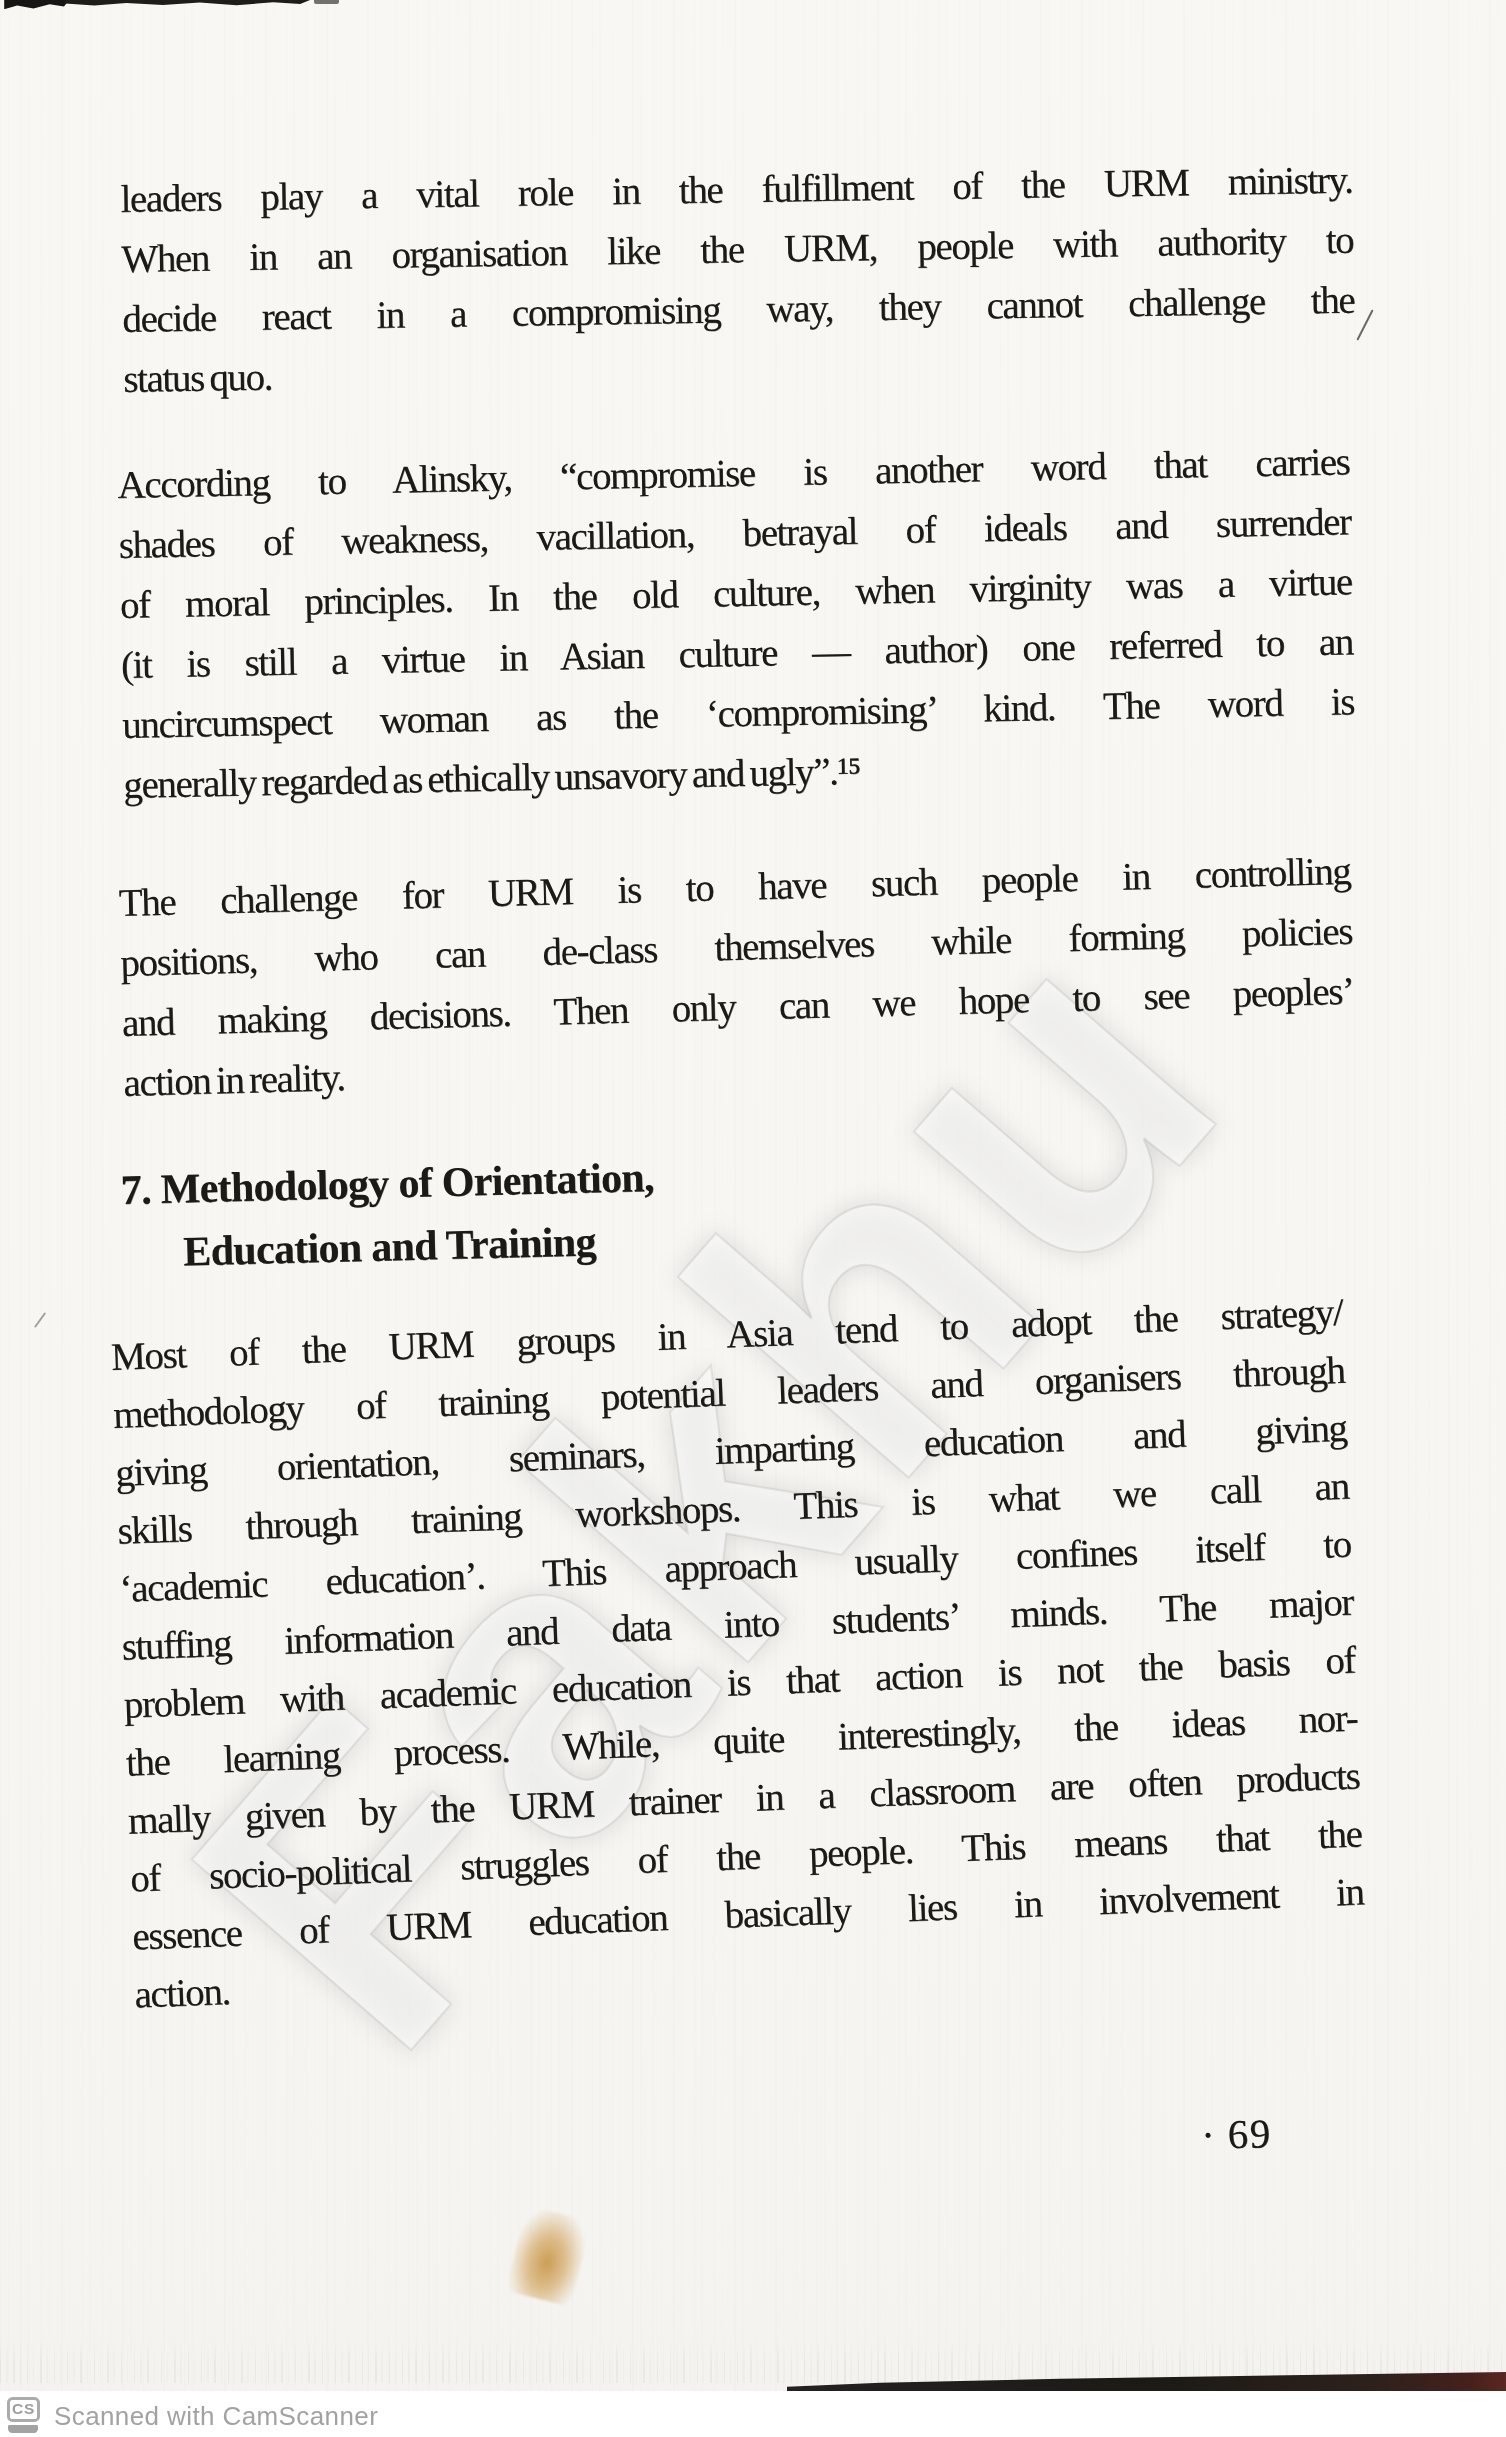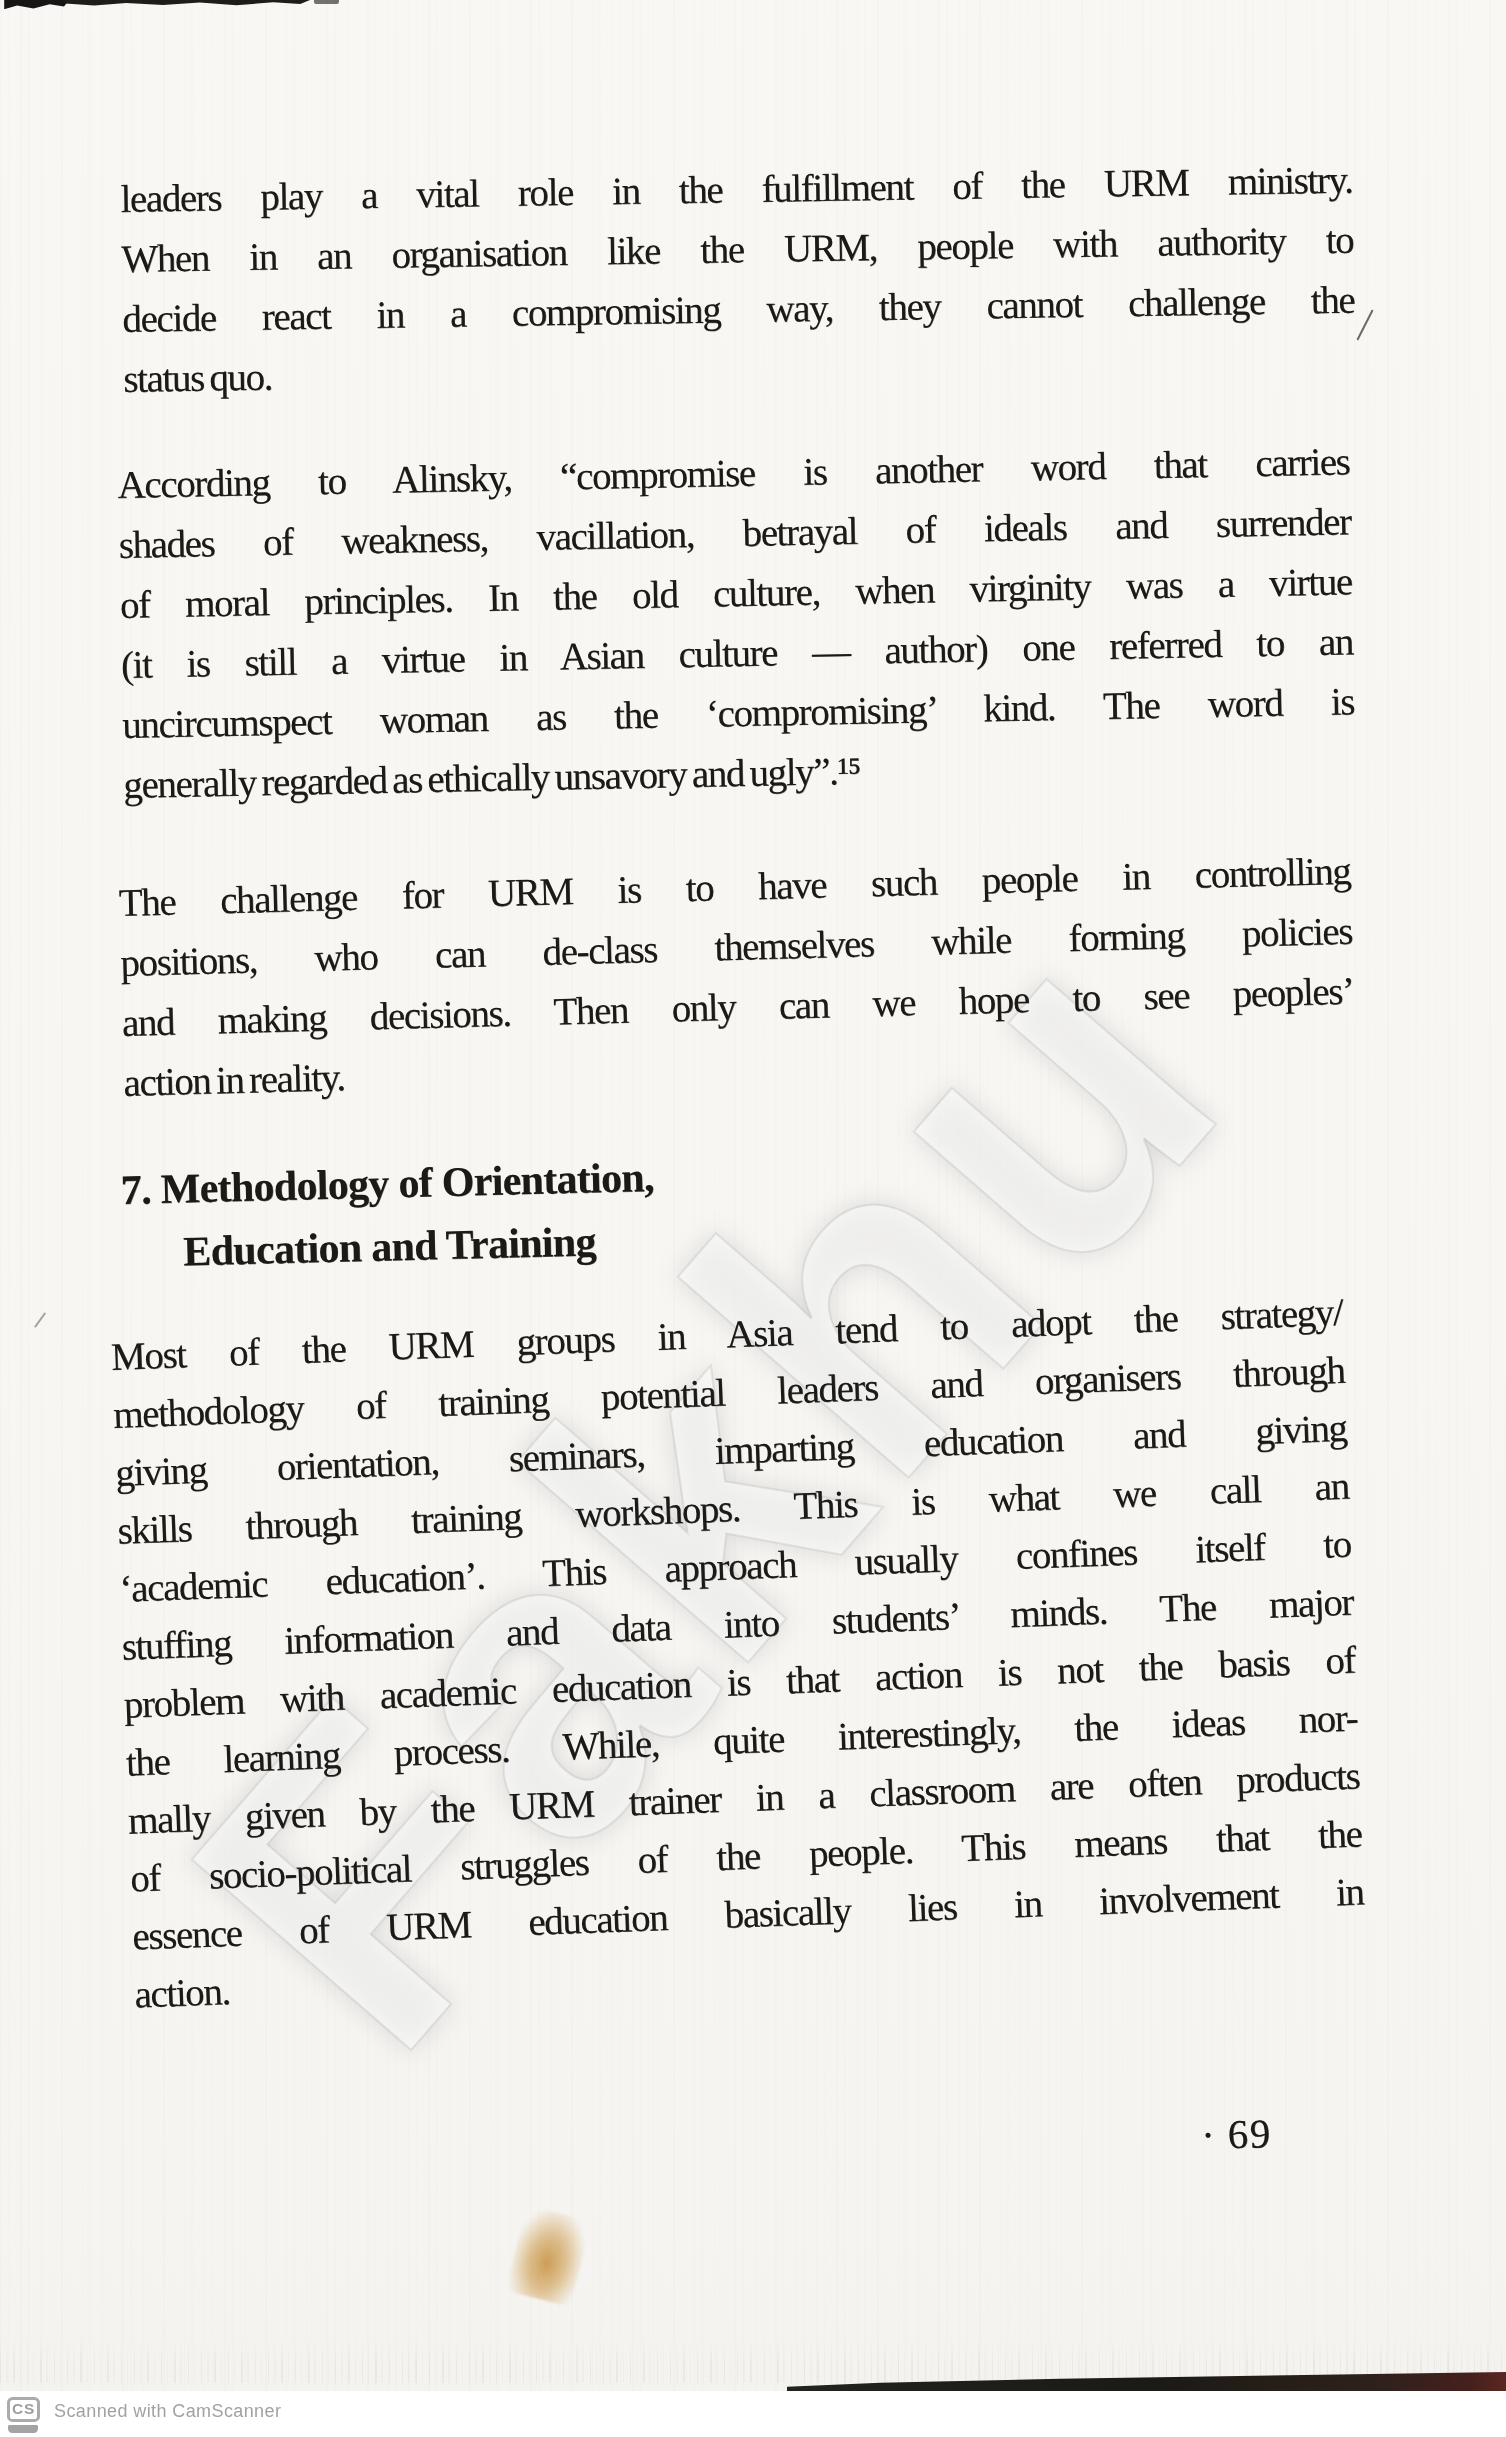--- a/index.html
+++ b/index.html
@@ -118,21 +118,21 @@
     font-family: "Liberation Sans", sans-serif; font-weight: bold;
     font-size: 15.5px; color: #9e9e9e; letter-spacing: 0.7px;
   }
   #cs-badge-base {
     position: absolute; left: 8.4px; top: 34px; width: 30px; height: 7.7px;
     background: #a3a3a3; border-radius: 1.4px 1.4px 4.2px 4.2px;
   }
   #footer-label {
     position: absolute; left: 54px; top: 10px;
     font-family: "Liberation Sans", sans-serif;
-    font-size: 18px; color: #a2a2a2; letter-spacing: 0.4px;
+    font-size: 26px; color: #a2a2a2; letter-spacing: 0.4px;
   }
 </style>
 </head>
 <body>
 
 <div id="canvas">
   <div id="paper-texture"></div>
 
   <div id="watermark">Fakhu</div>
 

